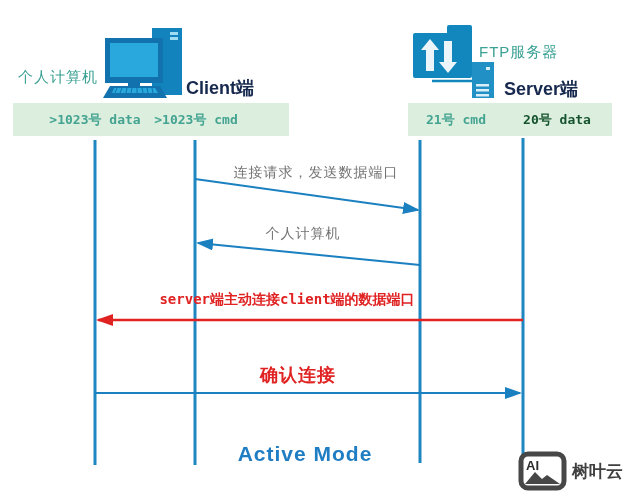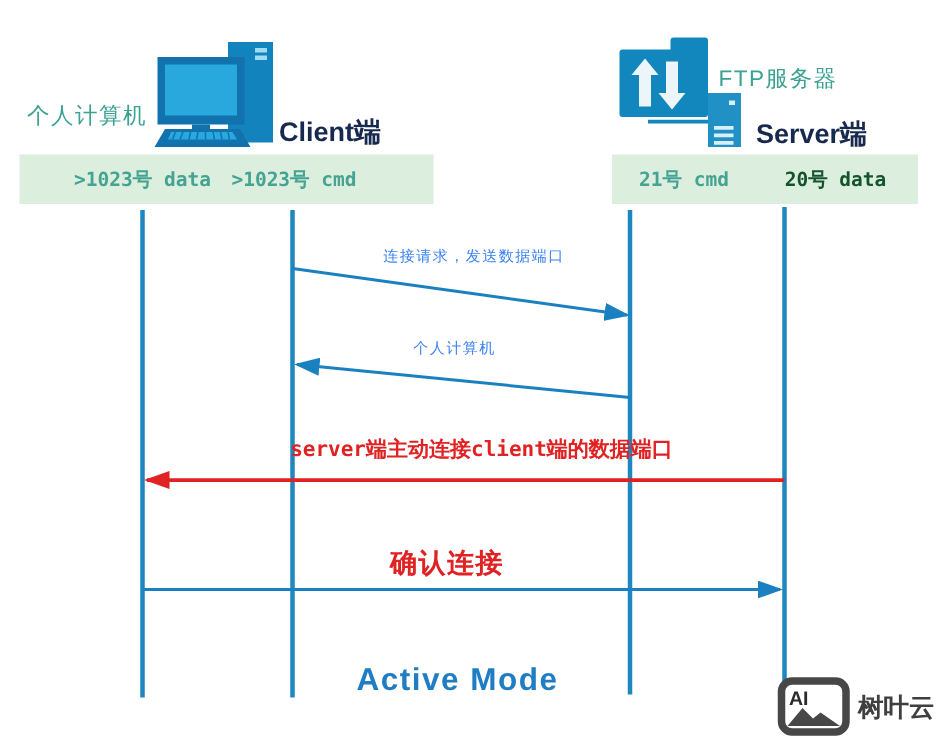--- a/index.html
+++ b/index.html
@@ -58,21 +58,21 @@
   }
   .port-teal { color: #44a391; }
   .port-red  { color: #14532d; }
 
   
   .msg {
     position: absolute;
     transform: translateX(-50%);
     white-space: nowrap;
   }
-  .msg-blue { color: #3b82f6; font-size: 10px; letter-spacing: 1px; }
+  .msg-blue { color: #737373; font-size: 14px; letter-spacing: 1px; }
   .msg-red-mono {
     color: #e02222;
     font-family: "DejaVu Sans Mono", "Liberation Mono", monospace;
     font-size: 14px;
     font-weight: bold;
   }
   .msg-red-big { color: #e02222; font-size: 18px; font-weight: bold; letter-spacing: 1px; }
 
   .mode-title {
     position: absolute;
@@ -178,21 +178,21 @@
     <line x1="523" y1="138" x2="523" y2="455" stroke="#1e87c2" stroke-width="3"></line>
 
     <line x1="195" y1="179" x2="418" y2="210" stroke="#1b80c0" stroke-width="2" marker-end="url(#arrow-blue)"></line>
     <line x1="420" y1="265" x2="198" y2="243" stroke="#1b80c0" stroke-width="2" marker-end="url(#arrow-blue)"></line>
     <line x1="523" y1="320" x2="98" y2="320" stroke="#e02222" stroke-width="2.5" marker-end="url(#arrow-red)"></line>
     <line x1="95" y1="393" x2="520" y2="393" stroke="#1b80c0" stroke-width="2" marker-end="url(#arrow-blue)"></line>
   </svg>
 
   <div class="msg msg-blue" style="left:316px; top:164px;">连接请求，发送数据端口</div>
   <div class="msg msg-blue" style="left:303px; top:225px;">个人计算机</div>
-  <div class="msg msg-red-mono" style="left:321px; top:291px;">server端主动连接client端的数据端口</div>
+  <div class="msg msg-red-mono" style="left:287px; top:291px;">server端主动连接client端的数据端口</div>
   <div class="msg msg-red-big" style="left:298px; top:363px;">确认连接</div>
 
   <div class="mode-title">Active Mode</div>
 
   <div class="watermark">
     <svg width="49" height="40" viewBox="0 0 49 40">
       <rect x="3" y="3" width="43" height="34" rx="7" fill="#ffffff" stroke="#474747" stroke-width="5"></rect>
       <polygon points="7,33 17,21 24,28 29,24 42,33" fill="#474747"></polygon>
       <text x="8" y="19" font-size="13" font-weight="bold" fill="#2b2b2b" font-family="Liberation Sans, DejaVu Sans, sans-serif">AI</text>
     </svg>

